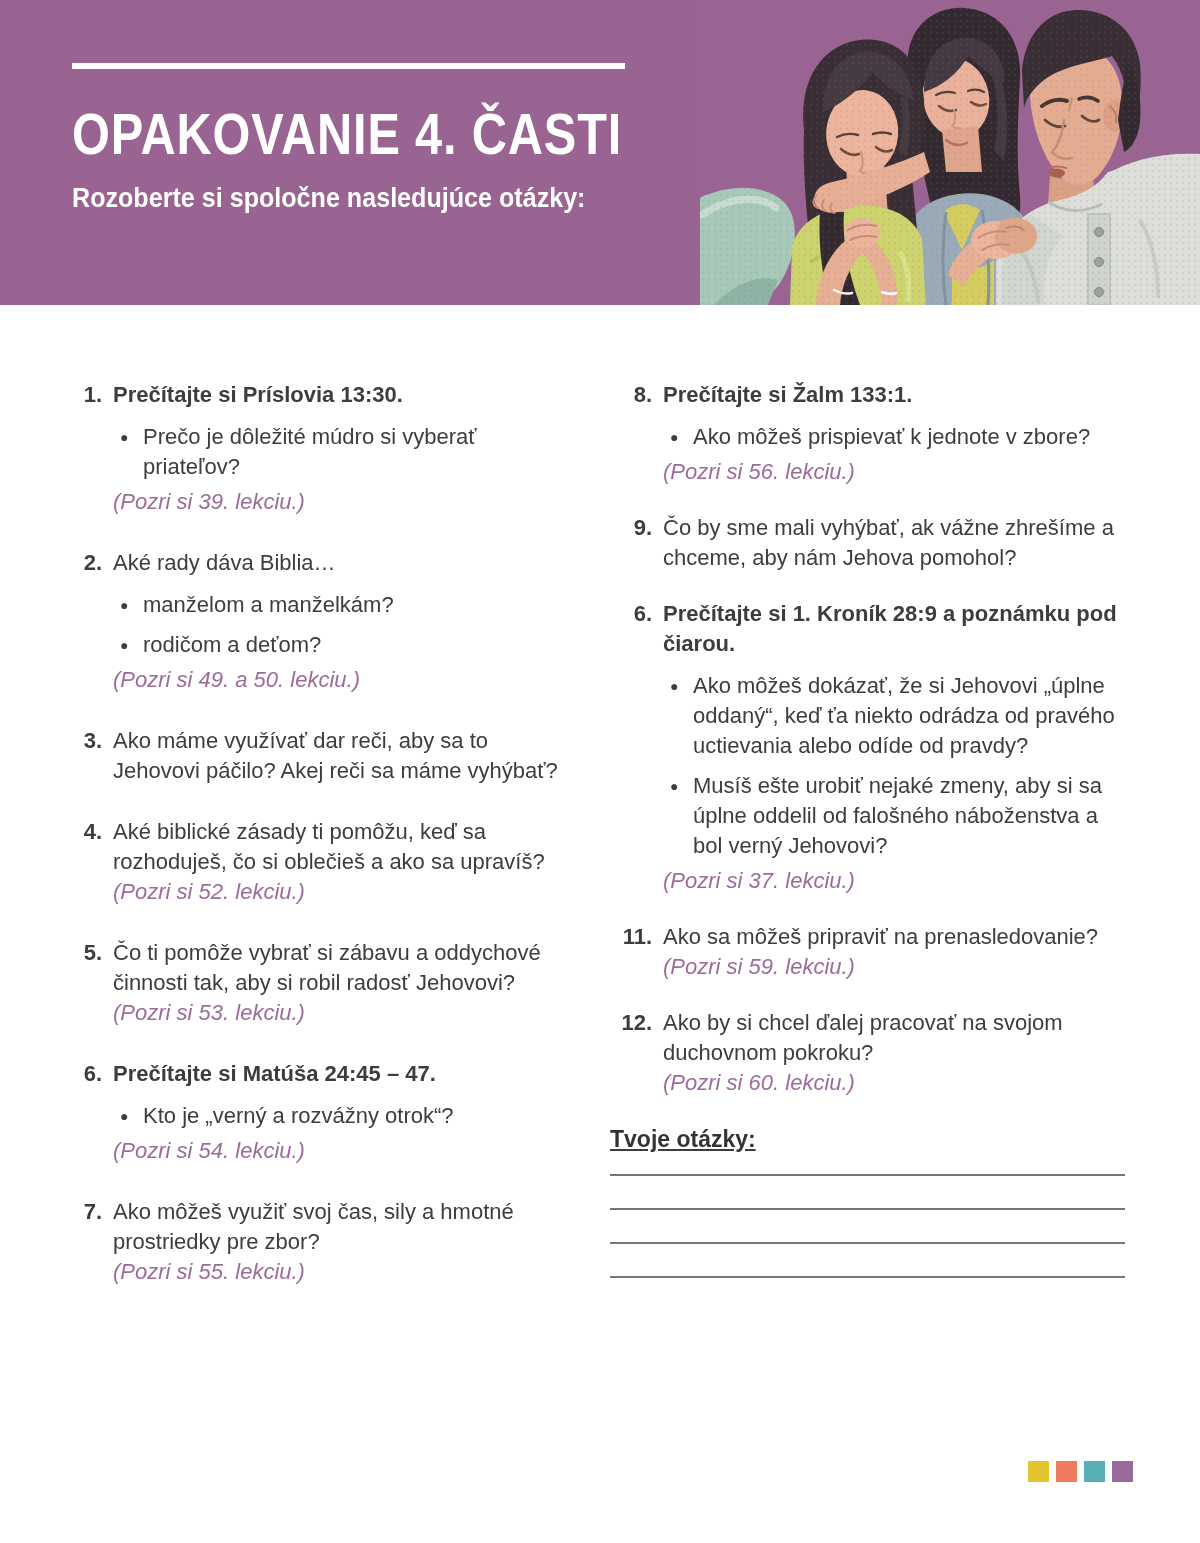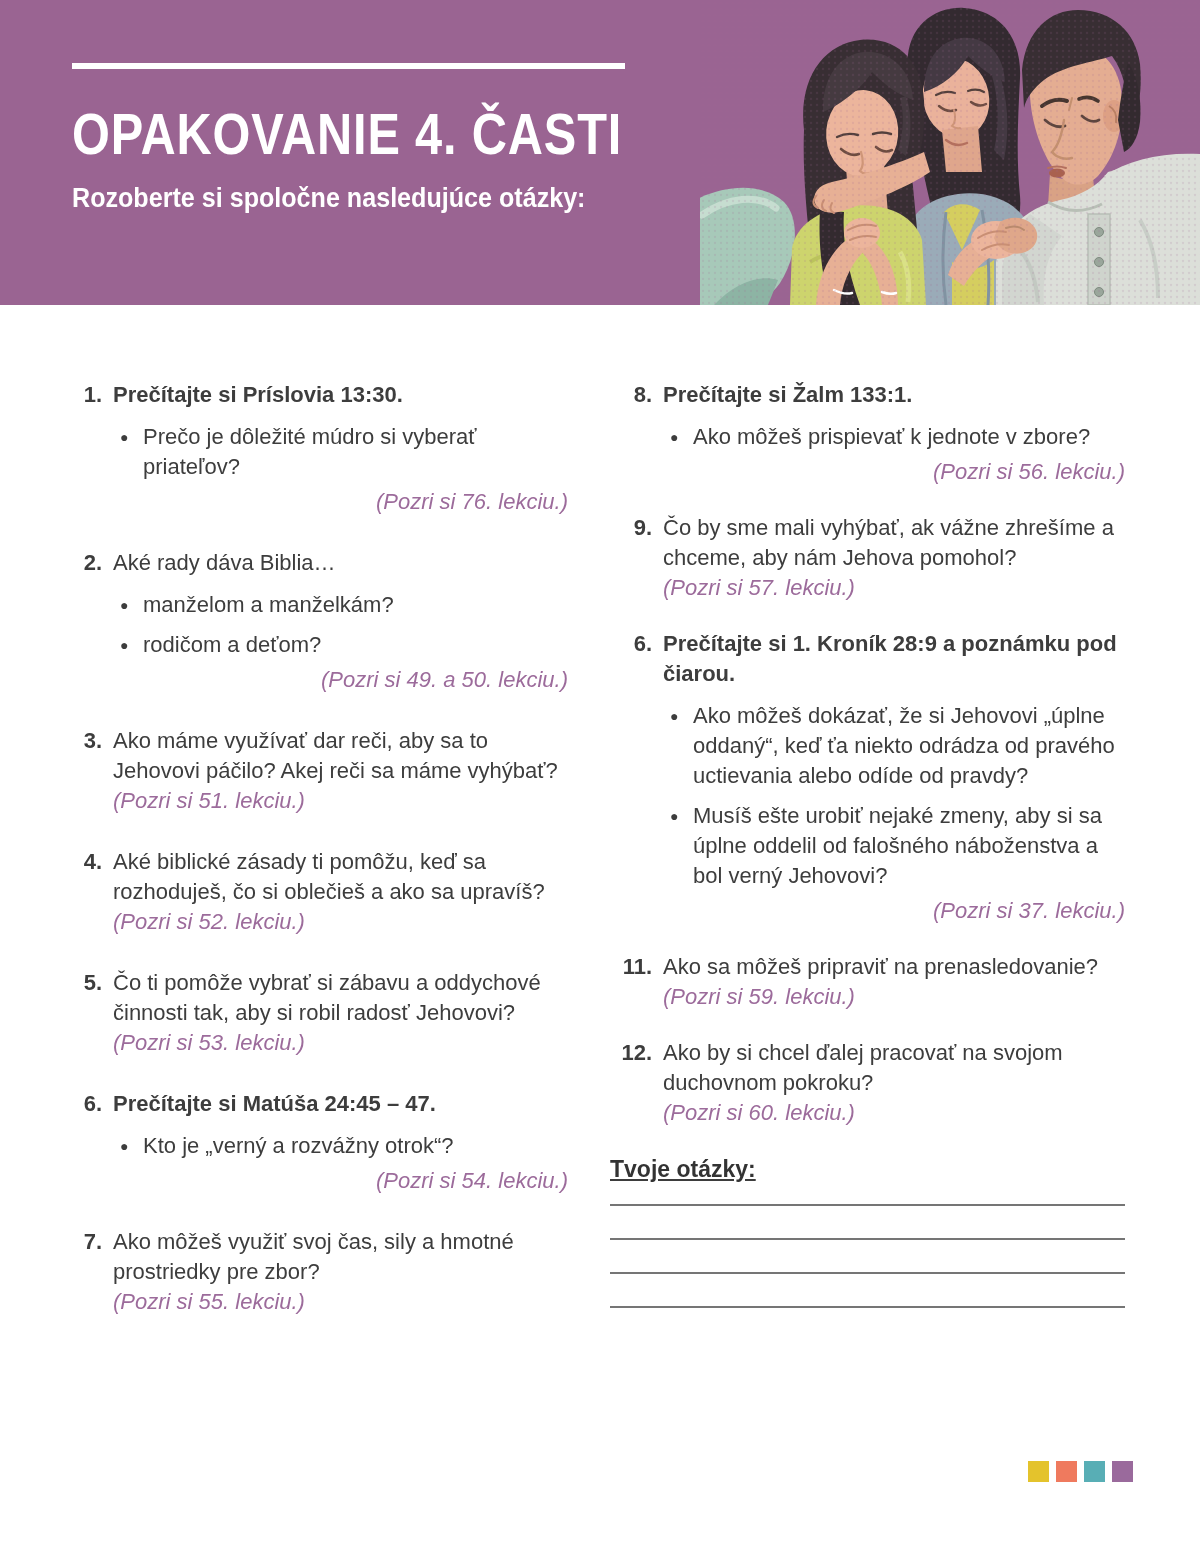--- a/index.html
+++ b/index.html
@@ -31,21 +31,21 @@
   .q-num { flex:0 0 30px; text-align:right; margin-right:11px; font-weight:700; }
   .col-right .q-num { flex-basis:42px; }
   .q-body { flex:1 1 auto; min-width:0; }
   .q-title { margin:0; }
   .q-title.bold { font-weight:700; }
   .q-bullets { list-style:none; margin:12px 0 0 0; padding:0; }
   .bullet { position:relative; padding-left:30px; }
   .bullet + .bullet { margin-top:10px; }
   .bullet-dot { position:absolute; left:7px; top:0; font-size:14px; line-height:30px; color:#3d3d3d; }
   .q-ref { margin:0; color:#9c6b9b; font-style:italic; }
-  .q-ref.after-bullets { margin-top:5px;text-align:right; }
+  .q-ref.after-bullets { margin-top:5px; }
   
   .yq { margin-top:22px;text-decoration:underline; }
   .yq-label { margin:0; font-size:23px; font-weight:700; color:#333333; }
   .yq-lines { margin-top:0; }
   .yq-line { height:32px; border-bottom:2px solid #757575; }
   .yq-line:first-child { height:20px; }
   
   .palette { position:absolute; left:1028px; top:1461px; display:flex; gap:7px; }
   .palette-square { width:21px; height:21px; }
 </style>
@@ -169,41 +169,40 @@
 
   <main class="col col-left">
 
     <section class="q">
       <span class="q-num">1.</span>
       <div class="q-body">
         <p class="q-title bold">Prečítajte si Príslovia 13:30.</p>
         <ul class="q-bullets">
           <li class="bullet"><span class="bullet-dot">●</span><span>Prečo je dôležité múdro si vyberať priateľov?</span></li>
         </ul>
-        <p class="q-ref after-bullets">(Pozri si 76. lekciu.)</p>
+        <p class="q-ref after-bullets">(Pozri si 39. lekciu.)</p>
       </div>
     </section>
 
     <section class="q">
       <span class="q-num">2.</span>
       <div class="q-body">
         <p class="q-title">Aké rady dáva Biblia…</p>
         <ul class="q-bullets">
           <li class="bullet"><span class="bullet-dot">●</span><span>manželom a manželkám?</span></li>
           <li class="bullet"><span class="bullet-dot">●</span><span>rodičom a deťom?</span></li>
         </ul>
         <p class="q-ref after-bullets">(Pozri si 49. a 50. lekciu.)</p>
       </div>
     </section>
 
     <section class="q">
       <span class="q-num">3.</span>
       <div class="q-body">
         <p class="q-title">Ako máme využívať dar reči, aby sa to Jehovovi páčilo? Akej reči sa máme vyhýbať?</p>
-        <p class="q-ref">(Pozri si 51. lekciu.)</p>
       </div>
     </section>
 
     <section class="q">
       <span class="q-num">4.</span>
       <div class="q-body">
         <p class="q-title">Aké biblické zásady ti pomôžu, keď sa rozhoduješ, čo si oblečieš a ako sa upravíš?</p>
         <p class="q-ref">(Pozri si 52. lekciu.)</p>
       </div>
     </section>
@@ -247,21 +246,20 @@
           <li class="bullet"><span class="bullet-dot">●</span><span>Ako môžeš prispievať k jednote v zbore?</span></li>
         </ul>
         <p class="q-ref after-bullets">(Pozri si 56. lekciu.)</p>
       </div>
     </section>
 
     <section class="q">
       <span class="q-num">9.</span>
       <div class="q-body">
         <p class="q-title">Čo by sme mali vyhýbať, ak vážne zhrešíme a chceme, aby nám Jehova pomohol?</p>
-        <p class="q-ref">(Pozri si 57. lekciu.)</p>
       </div>
     </section>
 
     <section class="q">
       <span class="q-num">6.</span>
       <div class="q-body">
         <p class="q-title bold">Prečítajte si 1. Kroník 28:9 a poznámku pod čiarou.</p>
         <ul class="q-bullets">
           <li class="bullet"><span class="bullet-dot">●</span><span>Ako môžeš dokázať, že si Jehovovi „úplne oddaný“, keď ťa niekto odrádza od pravého uctievania alebo odíde od pravdy?</span></li>
           <li class="bullet"><span class="bullet-dot">●</span><span>Musíš ešte urobiť nejaké zmeny, aby si sa úplne oddelil od falošného náboženstva a bol verný Jehovovi?</span></li>

